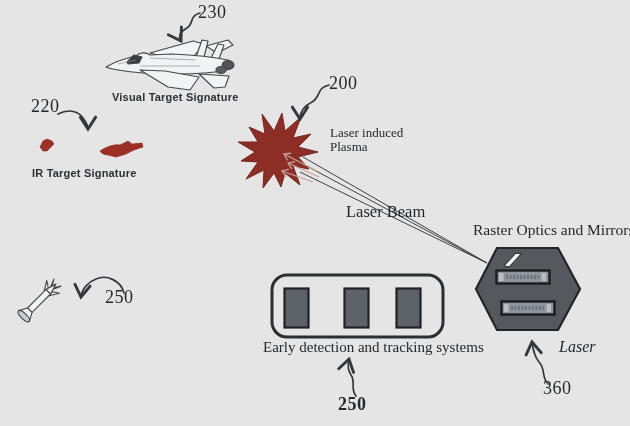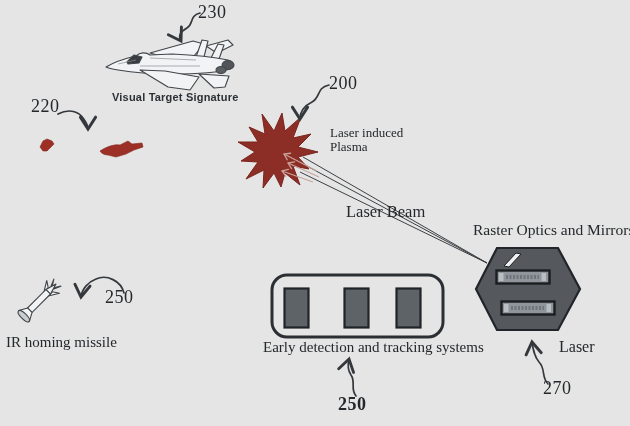--- a/index.html
+++ b/index.html
@@ -11,21 +11,21 @@
   }
   .layer{position:absolute;left:0;top:0;width:630px;height:426px;}
   .lbl{position:absolute;white-space:nowrap;line-height:1.1;}
   .refnum{font-size:18px;letter-spacing:0.5px;}
   .sans{
     font-family:Liberation Sans, sans-serif;
     font-weight:700;font-size:11px;letter-spacing:0.2px;color:#2c3034;
   }
   .serif13{font-size:13px;}
   .serif15{font-size:15px;}
-  .serif16{font-size:16px;}
+  .serif16{font-size:16px;font-style:italic;}
   .two-line span{display:block;}
 </style>
 </head>
 <body>
 
 <div class="stage">
 
   <svg class="layer" viewBox="0 0 630 426">
     <defs>
       <marker id="arr" markerWidth="12" markerHeight="12" viewBox="-9 -6 12 12" refX="0" refY="0" orient="auto">
@@ -129,37 +129,37 @@
       <path d="M 548,384 C 541,377 546,369 539,362 C 534,356 533,349 532,342" marker-end="url(#arr)"></path>
     </g>
   </svg>
 
   <div class="lbl refnum" style="left:198px;top:3px;">230</div>
 
   <div class="lbl sans" style="left:112px;top:91px;">Visual Target Signature</div>
 
   <div class="lbl refnum" style="left:31px;top:97px;text-align:right;">220</div>
 
+  <div class="lbl sans" style="left:32px;top:167px;">IR Target Signature</div>
 
   <div class="lbl refnum" style="left:329px;top:74px;">200</div>
 
   <div class="lbl" style="left:346px;top:203px;font-size:16.5px;">Laser Beam</div>
 
   <div class="lbl serif13 two-line" style="left:330px;top:126px;">
     <span>Laser induced</span>
     <span>Plasma</span>
   </div>
 
   <div class="lbl" style="left:473px;top:221px;font-size:15.5px;">Raster Optics and Mirrors</div>
 
   <div class="lbl serif16" style="left:559px;top:338px;">Laser</div>
 
   <div class="lbl serif15" style="left:263px;top:339px;">Early detection and tracking systems</div>
 
-  <div class="lbl serif15" style="left:6px;top:334px;">IR homing missile</div>
 
   <div class="lbl refnum" style="left:105px;top:288px;">250</div>
 
   <div class="lbl refnum" style="left:338px;top:395px;font-weight:bold;">250</div>
 
-  <div class="lbl refnum" style="left:543px;top:379px;">270</div>
+  <div class="lbl refnum" style="left:543px;top:379px;">360</div>
 
 </div>
 
 </body></html>

